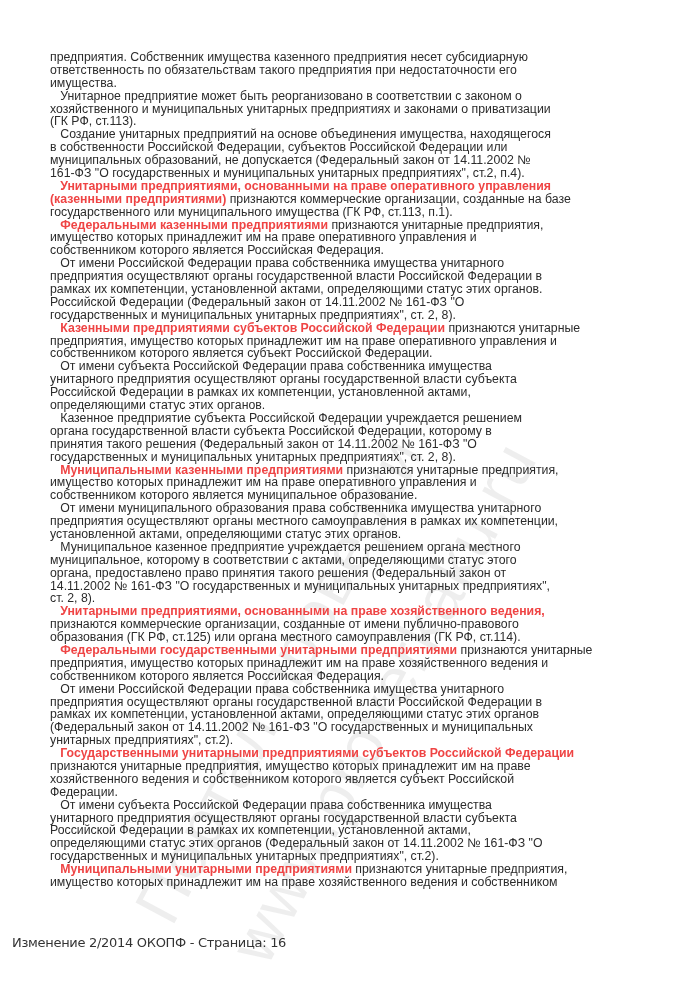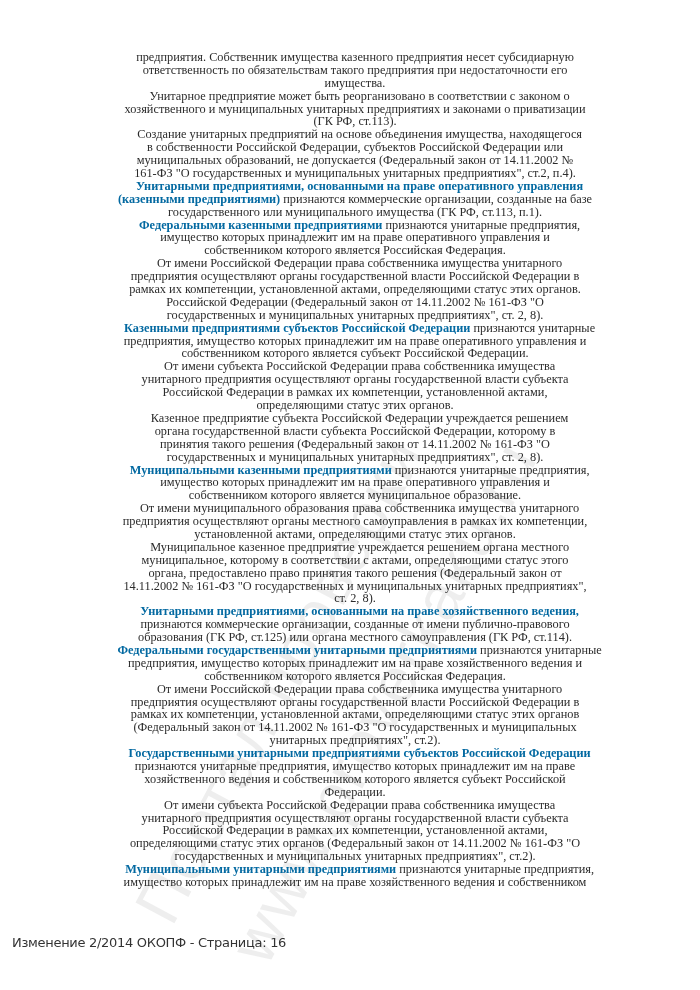--- a/index.html
+++ b/index.html
@@ -36,34 +36,33 @@
       color: rgba(120,120,120,0.13);
       transform-origin: left top;
       transform: rotate(-62deg);
       letter-spacing: 2px;
     }
     .body-text {
       position: absolute;
       left: 50px;
       top: 51px;
       width: 610px;
-      font-family: Liberation Serif, serif;
+      font-family: Liberation Sans, sans-serif;
       font-size: 12.3px;
       line-height: 12.9px;
       color: #2b2b2b;
-      text-align: center;
     }
     .line {
       white-space: pre;
       display: block;
       height: 12.9px;
     }
     .b {
       font-weight: bold;
-      color: #0369a1;
+      color: #ef4444;
     }
     .footer {
       position: absolute;
       left: 12px;
       width: 564px;
       top: 935px;
       text-align: left;
       font-family: "DejaVu Sans", sans-serif;
       font-size: 13px;
       color: #333333;

